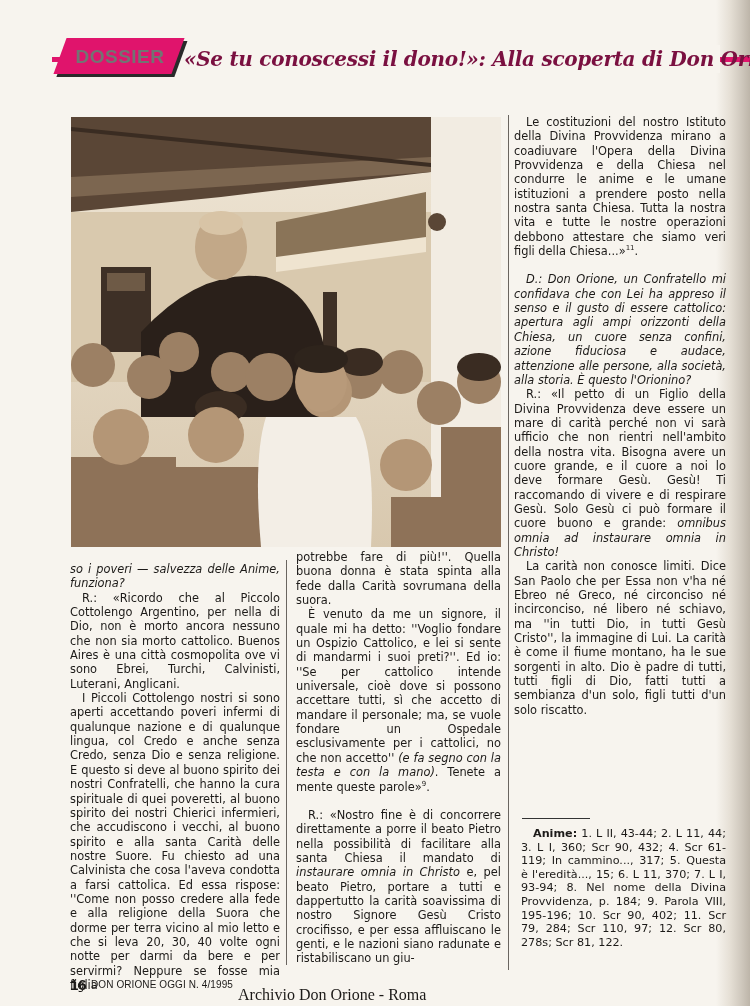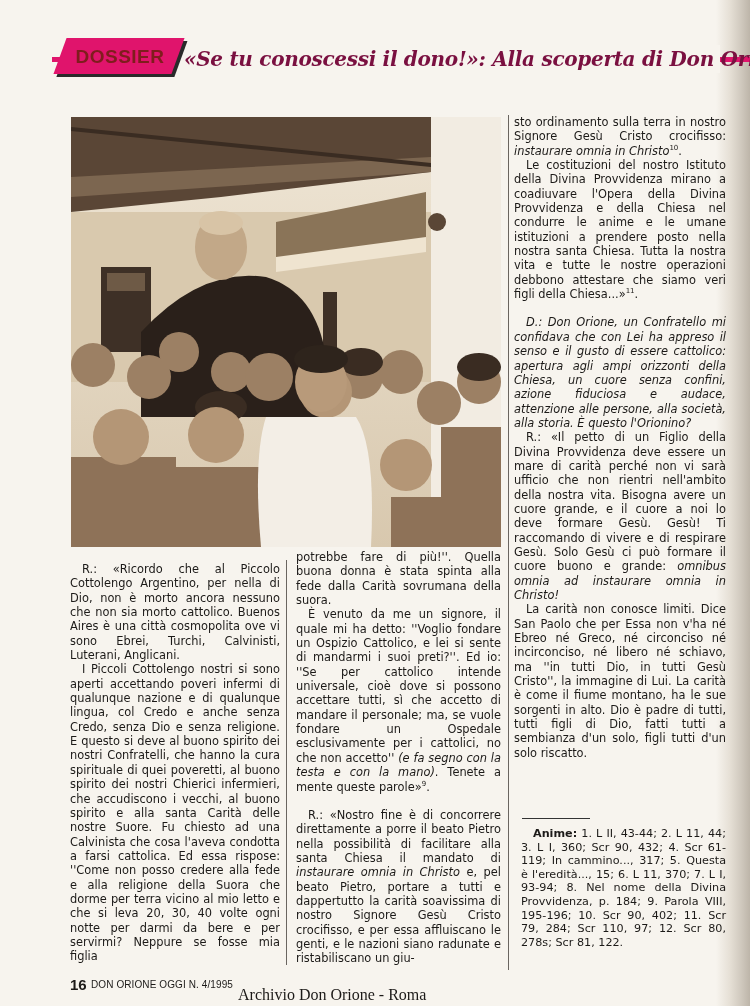--- a/index.html
+++ b/index.html
@@ -24,21 +24,21 @@
     position: absolute; left: 0; right: 0; top: 21px; height: 5px; background: #e0146c;
   }
   .dossier-badge {
     position: absolute; left: 8px; top: 2px; width: 118px; height: 36px;
     background: #e0146c;
     transform: skewX(-20deg);
     box-shadow: 4px 3px 0 #2a2a2a;
   }
   .dossier-text {
     position: absolute; left: 14px; top: 8px; width: 108px; height: 26px;
-    color: #7f1d1d; font-family: "Liberation Sans", sans-serif; font-weight: bold;
+    color: #737373; font-family: "Liberation Sans", sans-serif; font-weight: bold;
     font-size: 19px; letter-spacing: 0.5px; text-align: center; line-height: 26px;
   }
   .header-title-bg {
     position: absolute; left: 128px; top: 9px; right: 30px; height: 28px;
     background: #f7f4ee;
   }
   .header-title {
     position: absolute; left: 132px; top: 8px; right: 0; height: 30px;
     font-family: "DejaVu Serif", serif; font-style: italic; font-weight: bold;
     font-size: 20px; color: #7a1040; line-height: 30px; white-space: nowrap;
@@ -157,33 +157,33 @@
       <path d="M195,300 L285,300 Q305,330 300,430 L190,430 Q182,340 195,300 Z" fill="#f3eee6"></path>
       <ellipse cx="250" cy="265" rx="26" ry="30" fill="#b89a7a"></ellipse>
       <ellipse cx="250" cy="242" rx="27" ry="14" fill="#2e241c"></ellipse>
     </svg>
   </div>
 
   <div class="rule rule-1"></div>
   <div class="rule rule-2"></div>
 
   <div class="col col-left">
+    <p class="noindent q">so i poveri — salvezza delle Anime, funziona?</p>
     <p>R.: «Ricordo che al Piccolo Cottolengo Argentino, per nella di Dio, non è morto ancora nessuno che non sia morto cattolico. Buenos Aires è una città cosmopolita ove vi sono Ebrei, Turchi, Calvinisti, Luterani, Anglicani.</p>
     <p>I Piccoli Cottolengo nostri si sono aperti accettando poveri infermi di qualunque nazione e di qualunque lingua, col Credo e anche senza Credo, senza Dio e senza religione. E questo si deve al buono spirito dei nostri Confratelli, che hanno la cura spirituale di quei poveretti, al buono spirito dei nostri Chierici infermieri, che accudiscono i vecchi, al buono spirito e alla santa Carità delle nostre Suore. Fu chiesto ad una Calvinista che cosa l'aveva condotta a farsi cattolica. Ed essa rispose: ''Come non posso credere alla fede e alla religione della Suora che dorme per terra vicino al mio letto e che si leva 20, 30, 40 volte ogni notte per darmi da bere e per servirmi? Neppure se fosse mia figlia</p>
   </div>
 
   <div class="col col-mid">
     <p class="noindent">potrebbe fare di più!''. Quella buona donna è stata spinta alla fede dalla Carità sovrumana della suora.</p>
     <p><span>È venuto da me un signore, il quale mi ha detto: ''Voglio fondare un Ospizio Cattolico, e lei si sente di mandarmi i suoi preti?''. Ed io: ''Se per cattolico intende universale, cioè dove si possono accettare tutti, sì che accetto di mandare il personale; ma, se vuole fondare un Ospedale esclusivamente per i cattolici, no che non accetto''</span> <span class="q">(e fa segno con la testa e con la mano)</span><span>. Tenete a mente queste parole»</span><sup>9</sup>.</p>
     <div class="gap"></div>
     <p><span>R.: «Nostro fine è di concorrere direttamente a porre il beato Pietro nella possibilità di facilitare alla santa Chiesa il mandato di </span><span class="q">instaurare omnia in Christo</span><span> e, pel beato Pietro, portare a tutti e dappertutto la carità soavissima di nostro Signore Gesù Cristo crocifisso, e per essa affluiscano le genti, e le nazioni siano radunate e ristabiliscano un giu-</span></p>
   </div>
 
   <div class="col col-right">
-    <p class="noindent"><span>sto ordinamento sulla terra in nostro Signore Gesù Cristo crocifisso: </span><span class="q">instaurare omnia in Christo</span><sup>10</sup>.</p>
     <p><span>Le costituzioni del nostro Istituto della Divina Provvidenza mirano a coadiuvare l'Opera della Divina Provvidenza e della Chiesa nel condurre le anime e le umane istituzioni a prendere posto nella nostra santa Chiesa. Tutta la nostra vita e tutte le nostre operazioni debbono attestare che siamo veri figli della Chiesa...»</span><sup>11</sup>.</p>
     <div class="gap"></div>
     <p class="q">D.: Don Orione, un Confratello mi confidava che con Lei ha appreso il senso e il gusto di essere cattolico: apertura agli ampi orizzonti della Chiesa, un cuore senza confini, azione fiduciosa e audace, attenzione alle persone, alla società, alla storia. È questo l'Orionino?</p>
     <p><span>R.: «Il petto di un Figlio della Divina Provvidenza deve essere un mare di carità perché non vi sarà ufficio che non rientri nell'ambito della nostra vita. Bisogna avere un cuore grande, e il cuore a noi lo deve formare Gesù. Gesù! Ti raccomando di vivere e di respirare Gesù. Solo Gesù ci può formare il cuore buono e grande: </span><span class="q">omnibus omnia ad instaurare omnia in Christo!</span></p>
     <p>La carità non conosce limiti. Dice San Paolo che per Essa non v'ha né Ebreo né Greco, né circonciso né incirconciso, né libero né schiavo, ma ''in tutti Dio, in tutti Gesù Cristo'', la immagine di Lui. La carità è come il fiume montano, ha le sue sorgenti in alto. Dio è padre di tutti, tutti figli di Dio, fatti tutti a sembianza d'un solo, figli tutti d'un solo riscatto.</p>
   </div>
 
   <div class="notes-sep"></div>
   <div class="notes">
     <p><b>Anime:</b><span> 1. L II, 43-44; 2. L 11, 44; 3. L I, 360; Scr 90, 432; 4. Scr 61-119; In cammino..., 317; 5. Questa è l'eredità..., 15; 6. L 11, 370; 7. L I, 93-94; 8. Nel nome della Divina Provvidenza, p. 184; 9. Parola VIII, 195-196; 10. Scr 90, 402; 11. Scr 79, 284; Scr 110, 97; 12. Scr 80, 278s; Scr 81, 122.</span></p>

